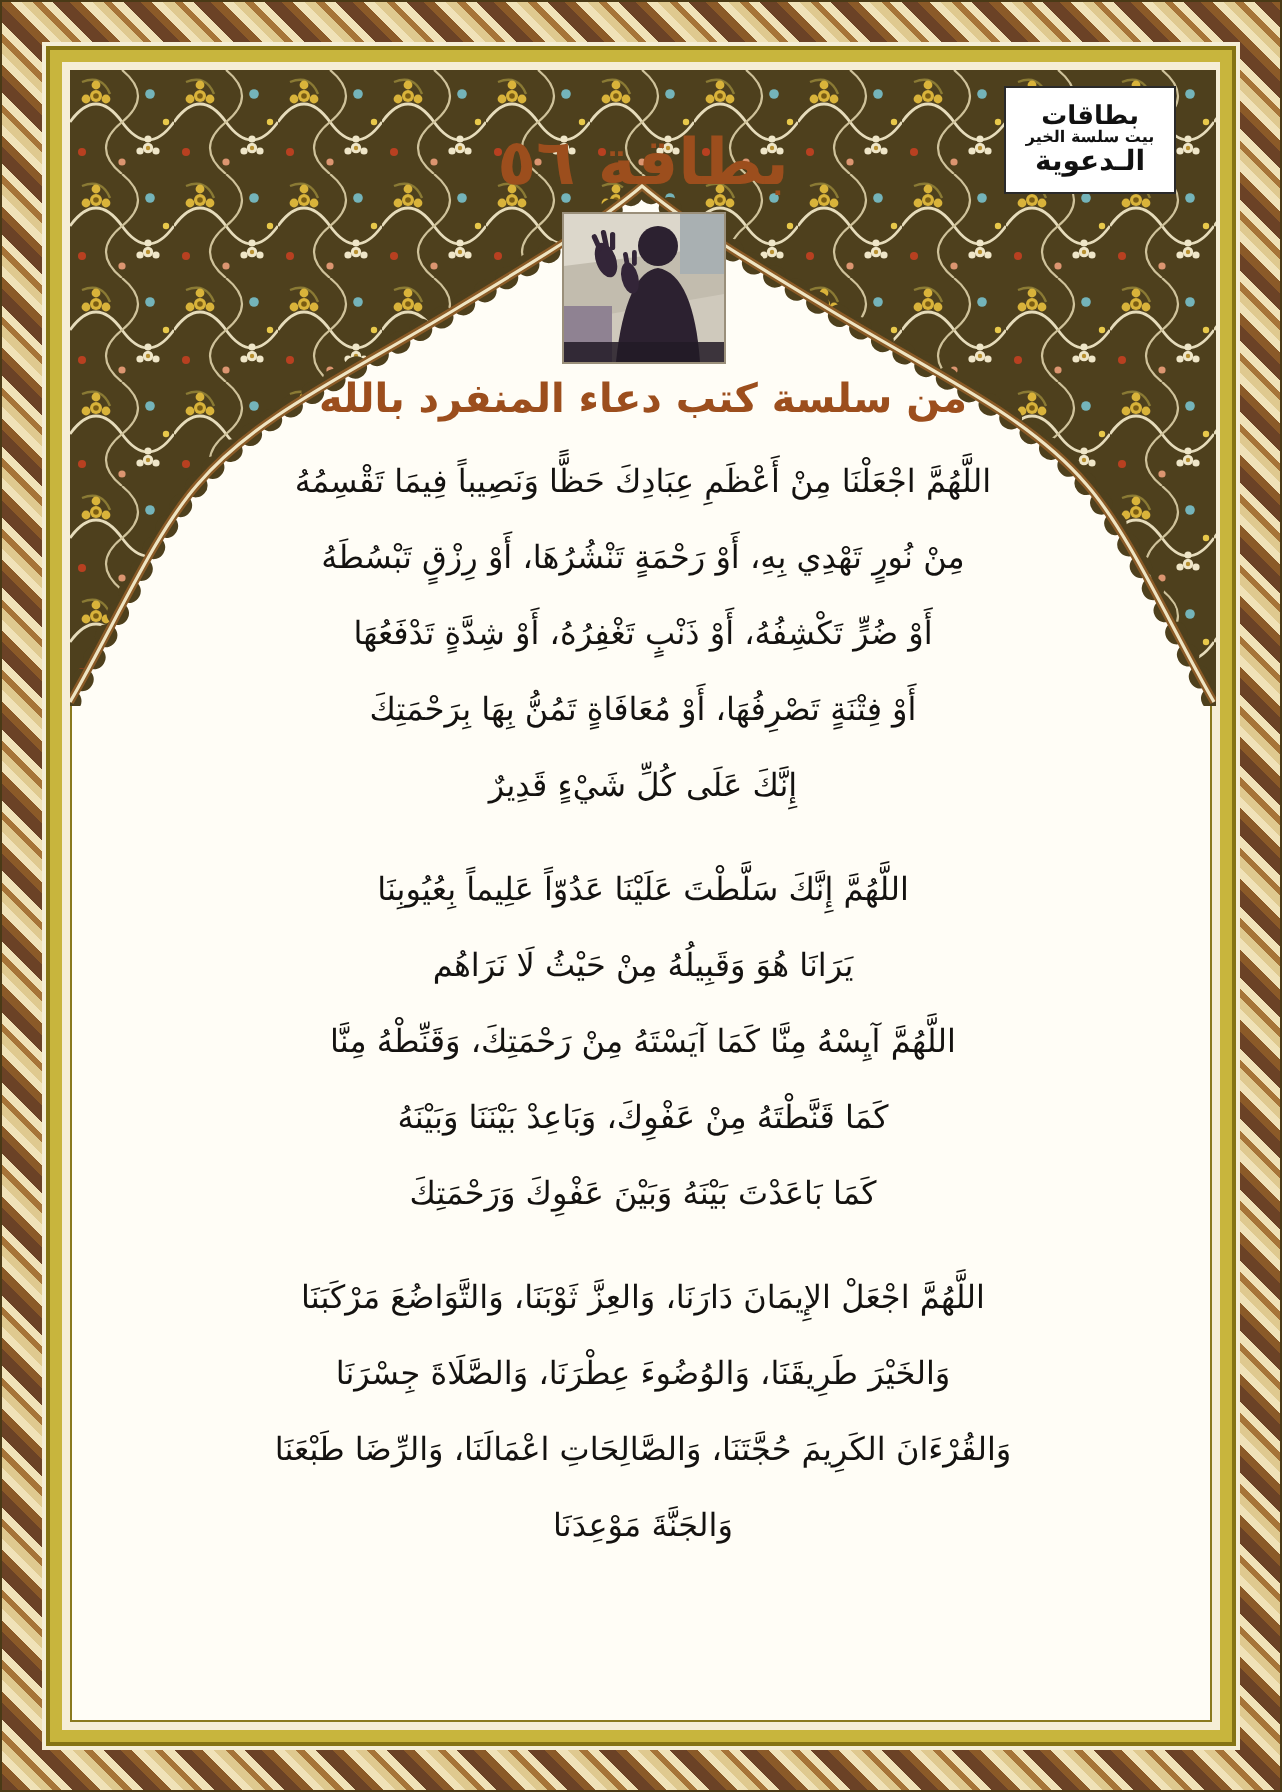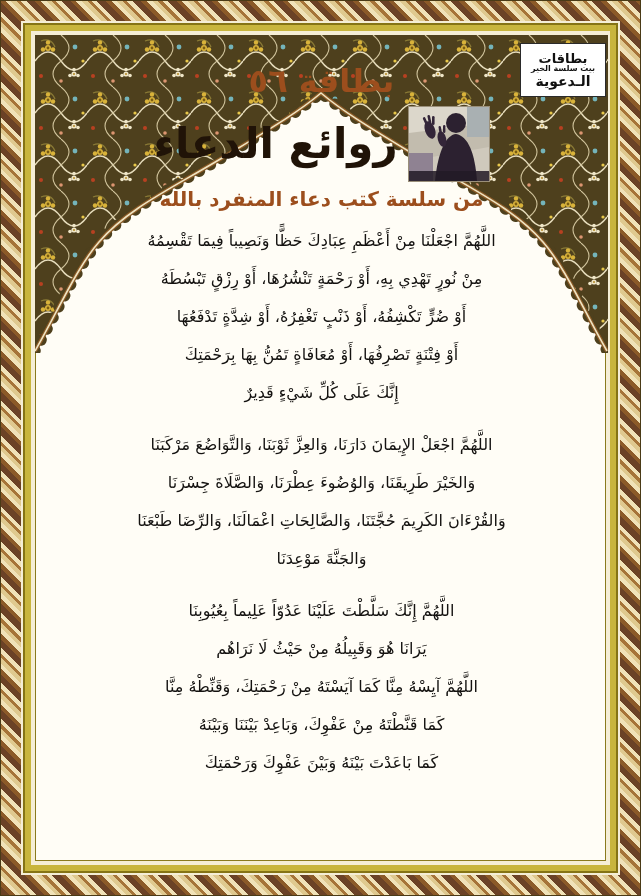--- a/index.html
+++ b/index.html
@@ -53,21 +53,21 @@
   .prayer{
     white-space:pre-line;
     font-size:16px;line-height:38px;color:#141210;margin:0 0 14px 0;
   }
   .website{
     position:absolute;left:8px;bottom:2px;direction:ltr;
     font-family:"DejaVu Serif", serif;font-style:italic;font-weight:bold;
     font-size:24px;color:#15100a;text-decoration:none;
   }
   .logo-box{
-    position:absolute;top:42px;right:34px;width:86px;height:54px;z-index:3;
+    position:absolute;top:42px;right:52px;width:86px;height:54px;z-index:3;
     background:#ffffff;border:1px solid #2a2a2a;
     display:flex;flex-direction:column;align-items:center;justify-content:center;
     direction:rtl;line-height:1.05;box-sizing:border-box;
   }
   .logo-l1{font-size:13px;font-weight:bold;color:#111;}
   .logo-l2{font-size:8px;font-weight:bold;color:#111;}
   .logo-l3{font-size:14px;font-weight:bold;color:#111;}
 </style>
 </head>
 <body>
@@ -137,37 +137,36 @@
           <ellipse cx="21" cy="23" rx="5" ry="9" transform="rotate(-20 21 23)"></ellipse>
           <rect x="15" y="10" width="2.6" height="9" rx="1.3" transform="rotate(-24 16 14)"></rect>
           <rect x="19" y="8" width="2.6" height="9" rx="1.3" transform="rotate(-12 20 12)"></rect>
           <rect x="23" y="9" width="2.6" height="9" rx="1.3"></rect>
           <ellipse cx="33" cy="32" rx="4.2" ry="8" transform="rotate(-14 33 32)"></ellipse>
           <rect x="30" y="19" width="2.4" height="8" rx="1.2" transform="rotate(-10 31 23)"></rect>
           <rect x="34" y="18" width="2.4" height="8" rx="1.2"></rect>
         </g>
         <rect x="0" y="64" width="80" height="10" fill="#221a26" opacity="0.85"></rect>
       </svg>
-      <h1 class="main-title">روائع الدعاء</h1>
     </div>
 
     <p class="subtitle">من سلسة كتب دعاء المنفرد بالله</p>
 
     <div class="prayers">
       <p class="prayer">اللَّهُمَّ اجْعَلْنَا مِنْ أَعْظَمِ عِبَادِكَ حَظًّا وَنَصِيباً فِيمَا تَقْسِمُهُ
 مِنْ نُورٍ تَهْدِي بِهِ، أَوْ رَحْمَةٍ تَنْشُرُهَا، أَوْ رِزْقٍ تَبْسُطَهُ
 أَوْ ضُرٍّ تَكْشِفُهُ، أَوْ ذَنْبٍ تَغْفِرُهُ، أَوْ شِدَّةٍ تَدْفَعُهَا
 أَوْ فِتْنَةٍ تَصْرِفُهَا، أَوْ مُعَافَاةٍ تَمُنُّ بِهَا بِرَحْمَتِكَ
 إِنَّكَ عَلَى كُلِّ شَيْءٍ قَدِيرٌ</p>
-      <p class="prayer">اللَّهُمَّ اجْعَلْ الإِيمَانَ دَارَنَا، وَالعِزَّ ثَوْبَنَا، وَالتَّوَاضُعَ مَرْكَبَنَا
-وَالخَيْرَ طَرِيقَنَا، وَالوُضُوءَ عِطْرَنَا، وَالصَّلَاةَ جِسْرَنَا
-وَالقُرْءَانَ الكَرِيمَ حُجَّتَنَا، وَالصَّالِحَاتِ اعْمَالَنَا، وَالرِّضَا طَبْعَنَا
-وَالجَنَّةَ مَوْعِدَنَا</p>
       <p class="prayer">اللَّهُمَّ إِنَّكَ سَلَّطْتَ عَلَيْنَا عَدُوّاً عَلِيماً بِعُيُوبِنَا
 يَرَانَا هُوَ وَقَبِيلُهُ مِنْ حَيْثُ لَا نَرَاهُم
 اللَّهُمَّ آيِسْهُ مِنَّا كَمَا آيَسْتَهُ مِنْ رَحْمَتِكَ، وَقَنِّطْهُ مِنَّا
 كَمَا قَنَّطْتَهُ مِنْ عَفْوِكَ، وَبَاعِدْ بَيْنَنَا وَبَيْنَهُ
 كَمَا بَاعَدْتَ بَيْنَهُ وَبَيْنَ عَفْوِكَ وَرَحْمَتِكَ</p>
+      <p class="prayer">اللَّهُمَّ اجْعَلْ الإِيمَانَ دَارَنَا، وَالعِزَّ ثَوْبَنَا، وَالتَّوَاضُعَ مَرْكَبَنَا
+وَالخَيْرَ طَرِيقَنَا، وَالوُضُوءَ عِطْرَنَا، وَالصَّلَاةَ جِسْرَنَا
+وَالقُرْءَانَ الكَرِيمَ حُجَّتَنَا، وَالصَّالِحَاتِ اعْمَالَنَا، وَالرِّضَا طَبْعَنَا
+وَالجَنَّةَ مَوْعِدَنَا</p>
     </div>
 
   </div>
 
 </div>
 
 </body></html>

